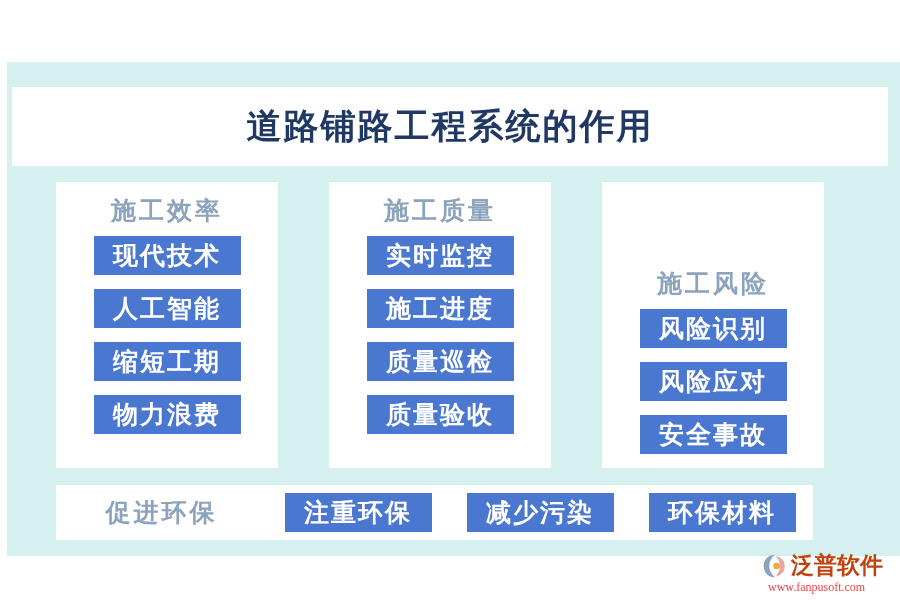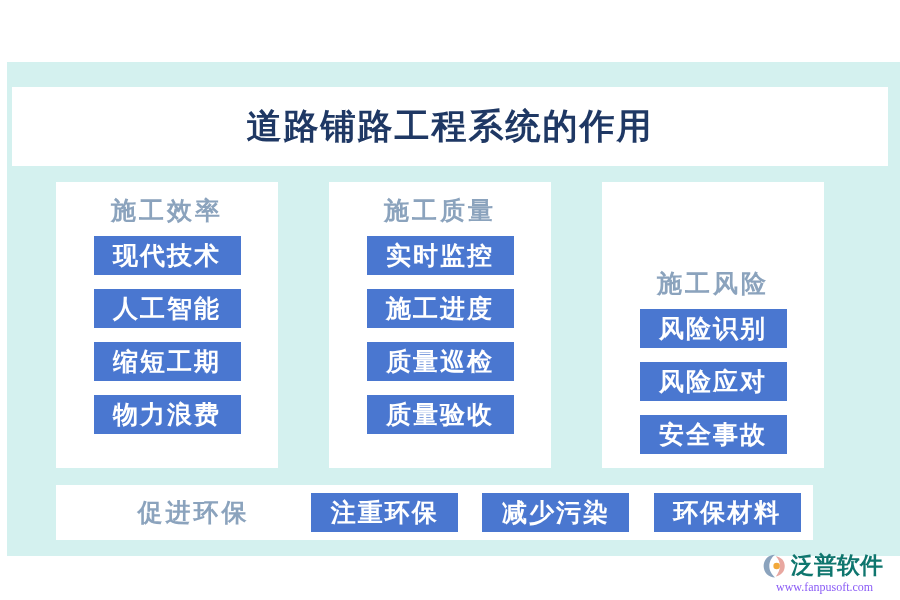--- a/index.html
+++ b/index.html
@@ -97,21 +97,20 @@
     align-items: center;
   }
   #bottom-label {
     font-size: 25px;
     font-weight: bold;
     color: #8ba3bd;
     letter-spacing: 3px;
     width: 211px;
     text-align: center;
     line-height: 1;
-    padding-left: 32px;
   }
   #bottom-chips {
     display: flex;
     flex: 1;
     justify-content: space-around;
     align-items: center;
   }
   #bottom-chips .chip { margin-bottom: 0; }
 
   
@@ -132,30 +131,30 @@
   }
   #logo-mark {
     width: 26px;
     height: 26px;
     margin-right: 3px;
     flex: none;
   }
   #logo-name {
     font-size: 23px;
     font-weight: bold;
-    color: #0f766e;
+    color: #c2410c;
     letter-spacing: 0px;
     line-height: 1;
   }
   #logo-url {
     font-size: 12px;
-    color: #8b5cf6;
+    color: #ef4444;
     font-family: "Liberation Serif", serif;
     letter-spacing: 0px;
-    margin-left: 14px;
+    margin-left: 6px;
     line-height: 1;
     margin-top: 2px;
   }
 </style>
 </head>
 <body>
 
 <div id="mint-panel"></div>
 
 <div id="title-card">

